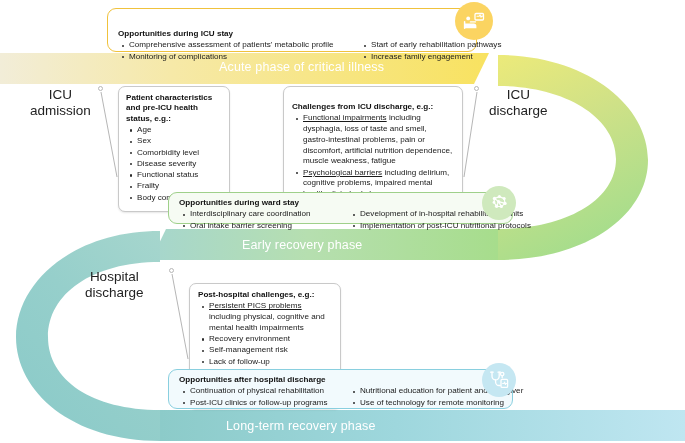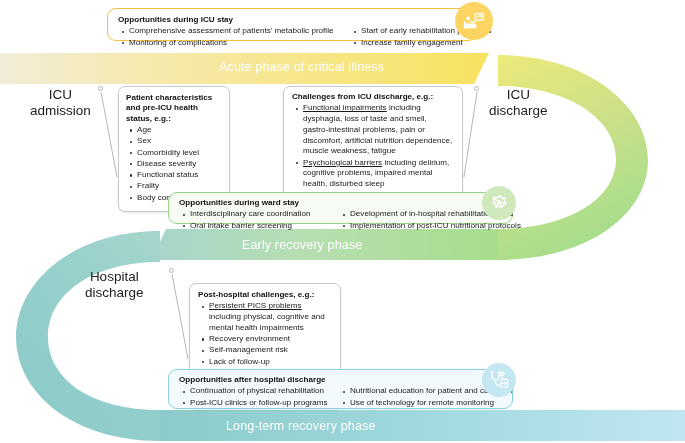--- a/index.html
+++ b/index.html
@@ -77,45 +77,45 @@
     background:#2b2b2b;
   }
   .card li u{text-decoration:underline;}
 
   
   .card-grey{
     border:1px solid #c9c9c9;
     box-shadow:0 1px 2px rgba(0,0,0,.10);
   }
   #card-patient-characteristics{left:118px;top:86px;width:112px;padding:6px 7px 7px 7px;}
-  #card-icu-discharge-challenges{left:283px;top:86px;width:180px;padding:5px 8px 7px 8px;}
+  #card-icu-discharge-challenges{left:283px;top:86px;width:180px;padding:15px 8px 7px 8px;}
   #card-post-hospital{left:189px;top:268px;width:152px;padding:6px 8px 7px 8px;margin-top:15px;}
 
   
   .card-op{border-radius:9px;}
   #card-op-icu{
-    left:107px;top:8px;width:370px;height:33px;
+    left:107px;top:8px;width:370px;height:44px;
     border:1.2px solid #f0c23c;
     background:#ffffff;
-    padding:6px 10px 0 10px;
+    padding:20px 10px 0 10px;
   }
   #card-op-ward{
     left:168px;top:192px;width:345px;height:32px;
     border:1.2px solid #9fd08a;
     background:#f6fbf3;
     padding:5px 10px 0 10px;
   }
   #card-op-post{
     left:168px;top:369px;width:345px;height:40px;
     border:1.2px solid #89cfdf;
     background:#f2fafd;
     padding:5px 10px 0 10px;
   }
   .card-op .title{font-size:8.1px;margin-bottom:1px;}
-  .op-cols{display:flex;gap:0;}
+  .op-cols{display:flex;gap:10px;}
   .op-cols .col{flex:0 0 auto;}
   #card-op-icu .col:first-child{width:232px;}
   #card-op-ward .col:first-child{width:160px;}
   #card-op-post .col:first-child{width:160px;}
 
   
   .leader{position:absolute;pointer-events:none;}
   .pin-dot{
     position:absolute;
     width:5px;height:5px;

